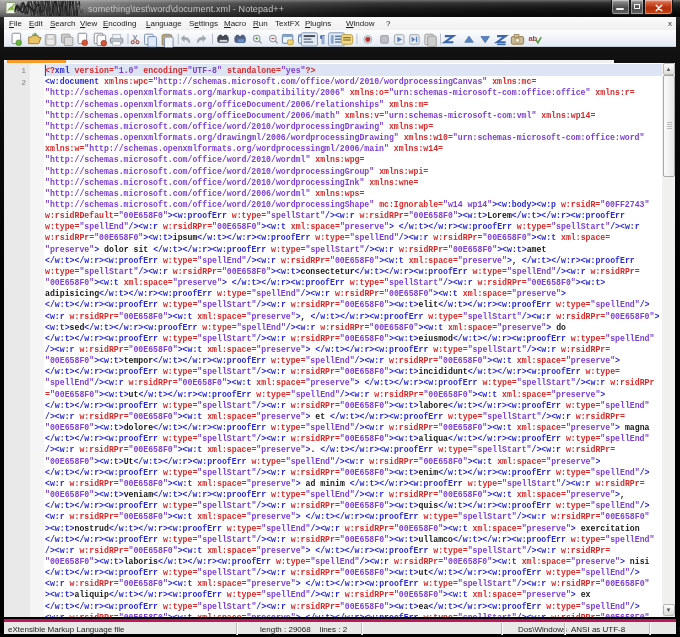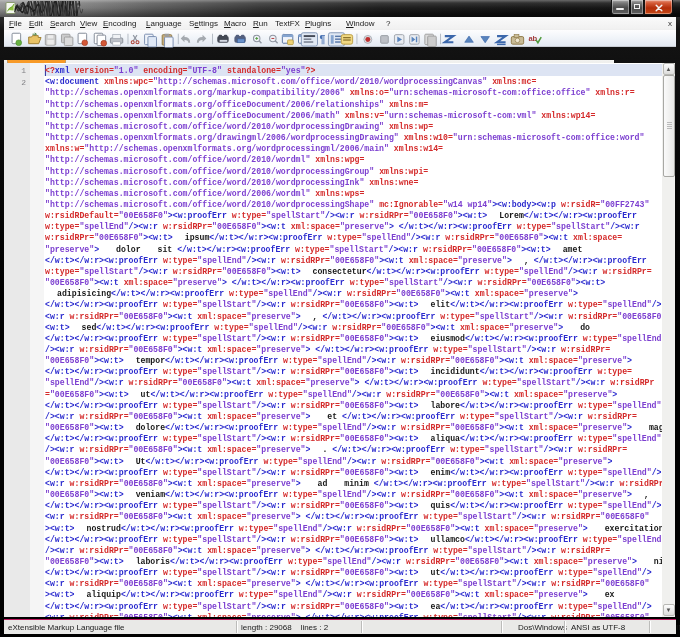--- a/index.html
+++ b/index.html
@@ -41,47 +41,48 @@
 #margin { position:absolute; left:0; top:0; width:26px; height:554px; background:#e9e9e9; }
 #fold { position:absolute; left:26px; top:0; width:14px; height:554px; background:#f5f5f5; }
 .ln { position:absolute; width:22px; text-align:right; font-family:"Liberation Mono",monospace;
   font-size:8px; color:#848488; }
 #curline { position:absolute; left:40px; top:1.4px; width:618px; height:11.6px; background:#dde4f3; }
 #caret { position:absolute; left:40.6px; top:1.6px; width:1.7px; height:11.6px; background:#3d3da5; }
 #code { position:absolute; left:41px; top:2.1px; width:640px;
   font-family:"Liberation Mono",monospace; font-size:8.2px; line-height:11.17px; white-space:pre; font-weight:bold; }
 .r { height:11.17px; }
 i { font-style:normal; }
-.t { color:#2a2ace; } .a { color:#d42a2a; } .s { color:#7c3fd0; } .x { color:#161616; font-weight:bold;padding-left:12px; }
+.t { color:#2a2ace; } .a { color:#d42a2a; } .s { color:#7c3fd0; } .x { color:#161616; font-weight:bold; }
 
 #vsb { position:absolute; left:662px; top:63px; width:13px; height:554px; background:#f0f0ee; }
 .sbtn { position:absolute; left:0.5px; width:12px; height:12px; background:linear-gradient(180deg,#fdfdfd,#dcdcda);
   border:1px solid #b8b8b4; border-radius:2px; color:#555; font-size:6px; text-align:center; line-height:11px; }
 #thumb { position:absolute; left:0.5px; top:12px; width:12px; height:102px;
   background:linear-gradient(90deg,#fafafa,#e8e8e6); border:1px solid #a8a8a4; border-radius:2px; }
 #grip { position:absolute; left:3px; top:46px; width:5px; height:7px;
   background:repeating-linear-gradient(180deg,#bbb 0,#bbb 1px,transparent 1px,transparent 2px); }
 
 #status { position:absolute; left:4px; top:619px; width:672px; height:15px; background:#e9e9e7;
-  border-top:1px solid #be185d; font-size:8px; color:#1a1a1a; }
+  border-top:3px solid #be185d; font-size:8px; color:#1a1a1a; }
 .st { position:absolute; top:3px; }
 .sep { position:absolute; top:1px; width:1px; height:12px; background:#bcbcba; box-shadow:1px 0 0 #fff; }
 </style></head><body>
 <div id="title">
  <svg id="nppicon" width="12" height="12" viewBox="0 0 12 12">
    <rect x="1" y="0.5" width="9" height="11" rx="1" fill="#f4f7ef" stroke="#7b8f5a" stroke-width="0.8"></rect>
    <path d="M3 8 C4 5 7 6 8.6 2.6 L8.6 8.6 Z" fill="#8fc13e"></path>
    <path d="M2.6 9.3 C4.5 4.5 7 6.5 9 2" stroke="#6ea32e" stroke-width="1" fill="none"></path>
  </svg>
  <svg id="scrib" width="74" height="15" viewBox="0 0 142 15" preserveAspectRatio="none">
   <path d="M4 9 q3 -7 7 -2 t6 -2 t7 3 t6 -4 t7 2 t6 -3 t7 4 t6 -4 t7 2 t6 -2 t7 3 t6 -4 t7 3 t6 -2 t7 2 t6 -2 t7 3 t6 -3 t7 2" stroke="#262626" stroke-width="2.6" fill="none"></path>
   <path d="M6 5 q4 8 8 2 t7 2 t6 -3 t7 4 t6 -2 t7 3 t6 -4 t7 3 t6 -2 t7 4 t6 -5 t7 3 t6 -1 t7 2 t6 -3 t7 3 t6 -1" stroke="#303030" stroke-width="2" fill="none"></path>
   <path d="M3 11 q5 -9 10 -3 t8 1 t8 -4 t8 4 t8 -3 t8 2 t8 -3 t8 3 t8 -1 t8 1 t8 -3 t8 3 t8 -1 t8 0 t8 -1" stroke="#1c1c1c" stroke-width="1.8" fill="none"></path>
   <path d="M8 3 q3 5 6 1 t6 2 t6 -1 t6 2 t6 -2 t6 2 t6 -1 t6 1 t6 0 t6 -1 t6 2 t6 -2 t6 1 t6 0 t6 1 t6 -1 t6 0 t6 1 t6 -1 t6 0 t6 1" stroke="#3a3a3a" stroke-width="1.4" fill="none" opacity="0.9"></path>
  </svg>
+ <span id="ttext">something\test\word\document.xml - Notepad++</span>
  <div class="wbtn" id="bmin">
       <div style="position:absolute;left:4px;top:8px;width:8px;height:2px;background:#f2f2f2;border-radius:1px;"></div>
     </div>
  <div class="wbtn" id="bmax">
       <div style="position:absolute;left:3px;top:4px;width:6px;height:5px;border:1.3px solid #f2f2f2;"></div>
     </div>
  <div class="wbtn" id="bclose">
       <svg style="position:absolute;left:10px;top:3.5px;" width="8" height="8" viewBox="0 0 8 8">
         <path d="M1.2 1.2 L6.8 6.8 M6.8 1.2 L1.2 6.8" stroke="#f4f4f4" stroke-width="1.5" stroke-linecap="round"></path>
       </svg>
@@ -221,21 +222,21 @@
 <div id="vsb">
   <div class="sbtn" style="top:0;">▲</div>
   <div id="thumb">
       <div id="grip"></div>
     </div>
   <div class="sbtn" style="top:541px;">▼</div>
 </div>
 <div id="status">
   <span class="st" style="left:4px;">eXtensible Markup Language file</span>
   <div class="sep" style="left:232px;"></div>
-  <span class="st" style="left:237px;">length : 29068&nbsp;&nbsp;&nbsp;&nbsp;lines : 2</span>
+  <span class="st" style="left:256px;">length : 29068&nbsp;&nbsp;&nbsp;&nbsp;lines : 2</span>
   <div class="sep" style="left:357px;"></div>
   <span class="st" style="left:363px;margin-top:29px;">Ln : 1&nbsp;&nbsp;&nbsp;&nbsp;Col : 1&nbsp;&nbsp;&nbsp;&nbsp;Sel : 0</span>
   <div class="sep" style="left:497px;"></div>
   <span class="st" style="left:514px;">Dos\Windows</span>
   <div class="sep" style="left:560px;"></div>
   <span class="st" style="left:567px;">ANSI as UTF-8</span>
   <div class="sep" style="left:645px;"></div>
   <span class="st" style="left:672px;">INS</span>
 </div>
 

